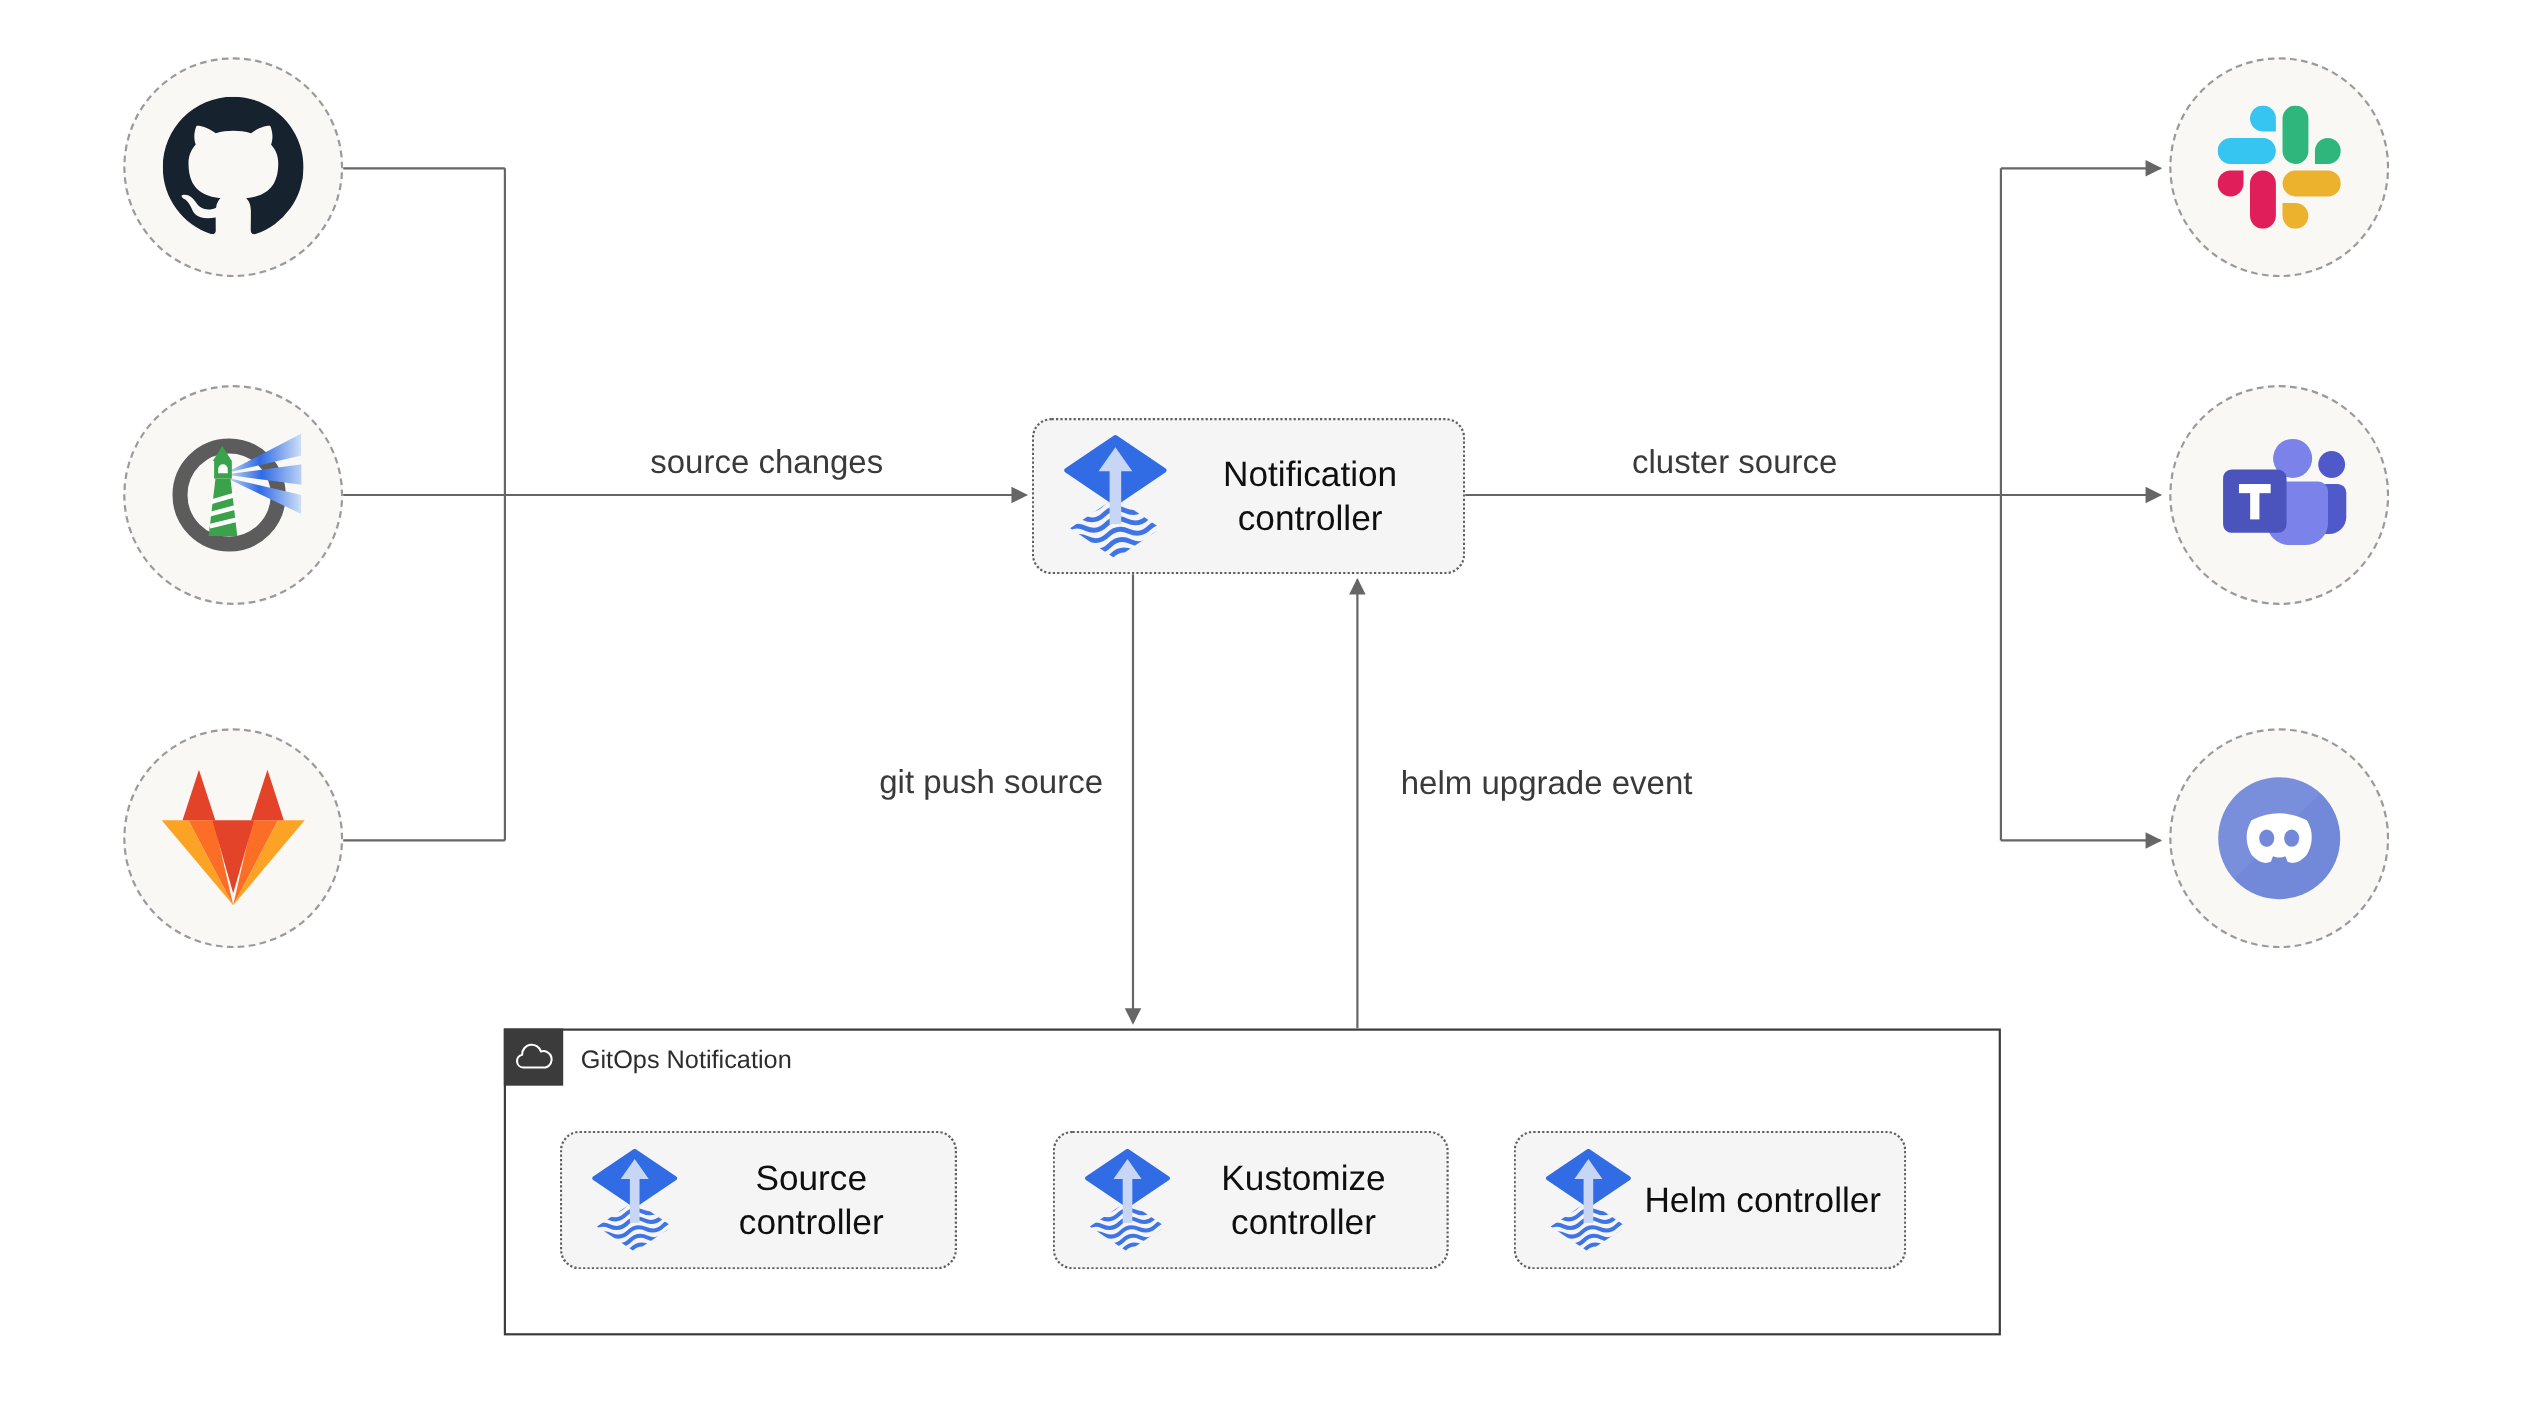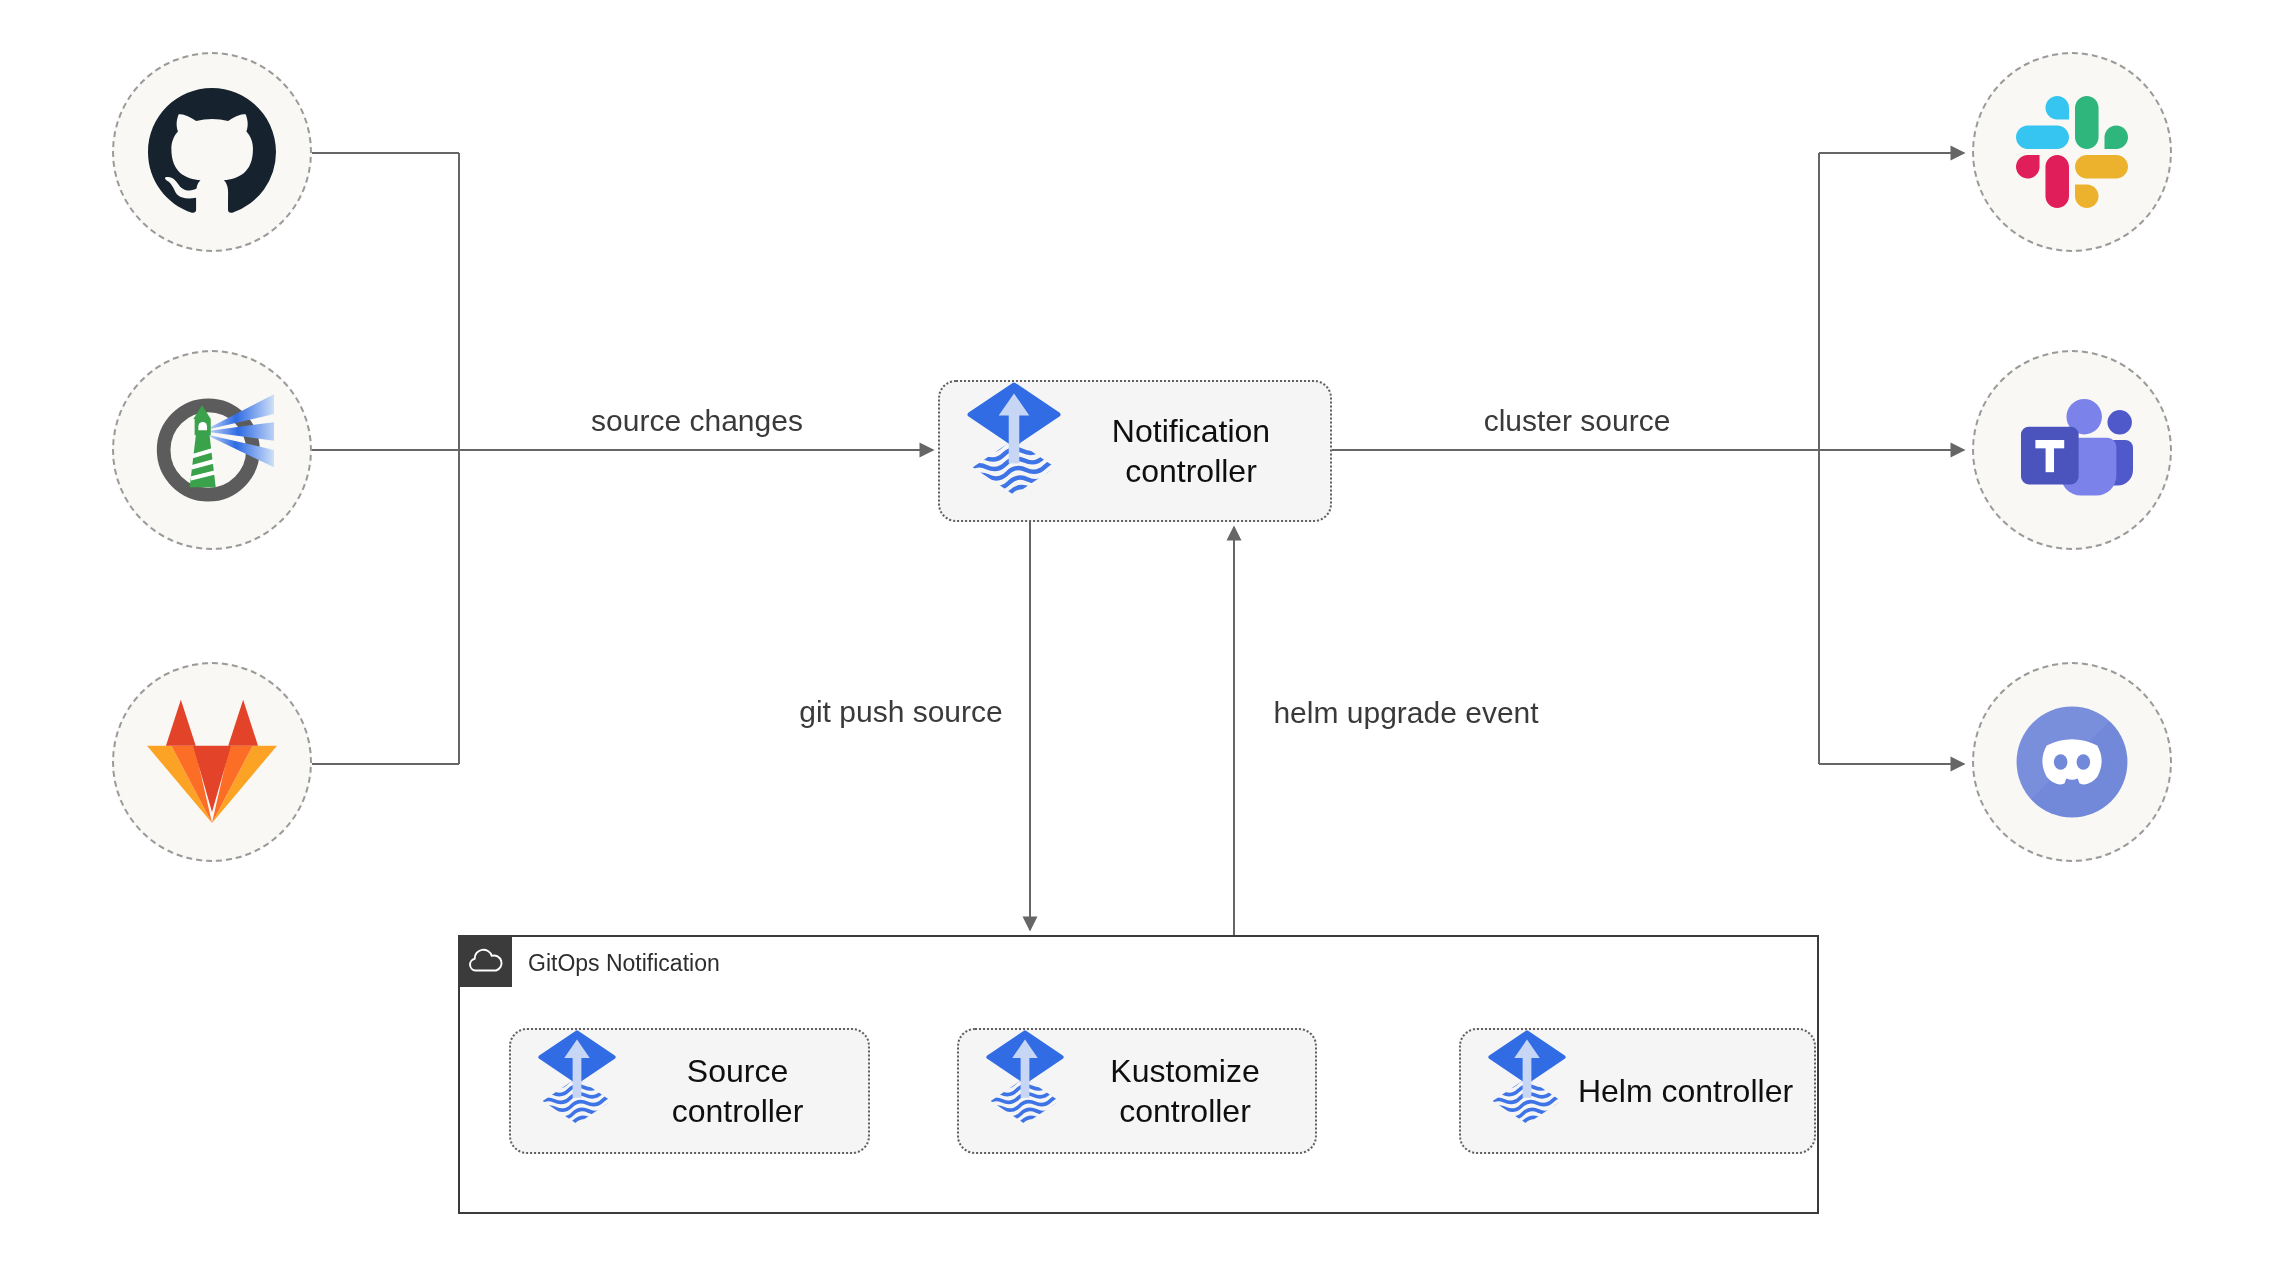--- a/index.html
+++ b/index.html
@@ -6,21 +6,21 @@
   #canvas{position:relative;width:2292px;height:1284px;background:#ffffff;overflow:hidden;
           font-family:"Liberation Sans", sans-serif;border-radius:19px;}
   svg{display:block;}
   .wires{position:absolute;left:0;top:0;}
   
   .port{position:absolute;width:200px;height:200px;border-radius:50%;
         border:2px dashed #9a9a9a;background:#f9f8f4;box-sizing:border-box;
         display:flex;align-items:center;justify-content:center;}
   
   .ctrl{position:absolute;background:#f5f5f5;border:2px dotted #5f5f5f;border-radius:18px;
-        box-sizing:border-box;display:flex;}
+        box-sizing:border-box;display:flex;align-items:center;}
   .ctrl .flux{flex:0 0 auto;}
   .ctrl-label{flex:1 1 auto;display:flex;align-items:center;justify-content:center;
               text-align:center;font-size:32px;line-height:40px;color:#0f0f0f;
               padding-right:10px;}
   
   .group{position:absolute;border:2px solid #3b3b3b;background:#ffffff;box-sizing:border-box;}
   .group-badge{position:absolute;left:-2px;top:-2px;width:54px;height:52px;background:#3b3b3b;
                display:flex;align-items:center;justify-content:center;}
   .group-title{position:absolute;left:68px;top:11px;height:30px;display:flex;align-items:center;
                font-size:23px;color:#2d2d2d;}
@@ -183,21 +183,21 @@
       <div class="ctrl-label">Source controller</div>
     </div>
 
     <div class="ctrl" style="left:497px;top:91px;width:360px;height:126px;">
       <svg class="flux" width="80" height="94" viewBox="0 0 100 118" style="margin-left:26px;">
         <use href="#flux-logo"></use>
       </svg>
       <div class="ctrl-label">Kustomize controller</div>
     </div>
 
-    <div class="ctrl" style="left:999px;top:91px;width:357px;height:126px;">
+    <div class="ctrl" style="left:916px;top:91px;width:357px;height:126px;">
       <svg class="flux" width="80" height="94" viewBox="0 0 100 118" style="margin-left:26px;">
         <use href="#flux-logo"></use>
       </svg>
       <div class="ctrl-label">Helm controller</div>
     </div>
   </div>
 
 </div>
 
 </body></html>

